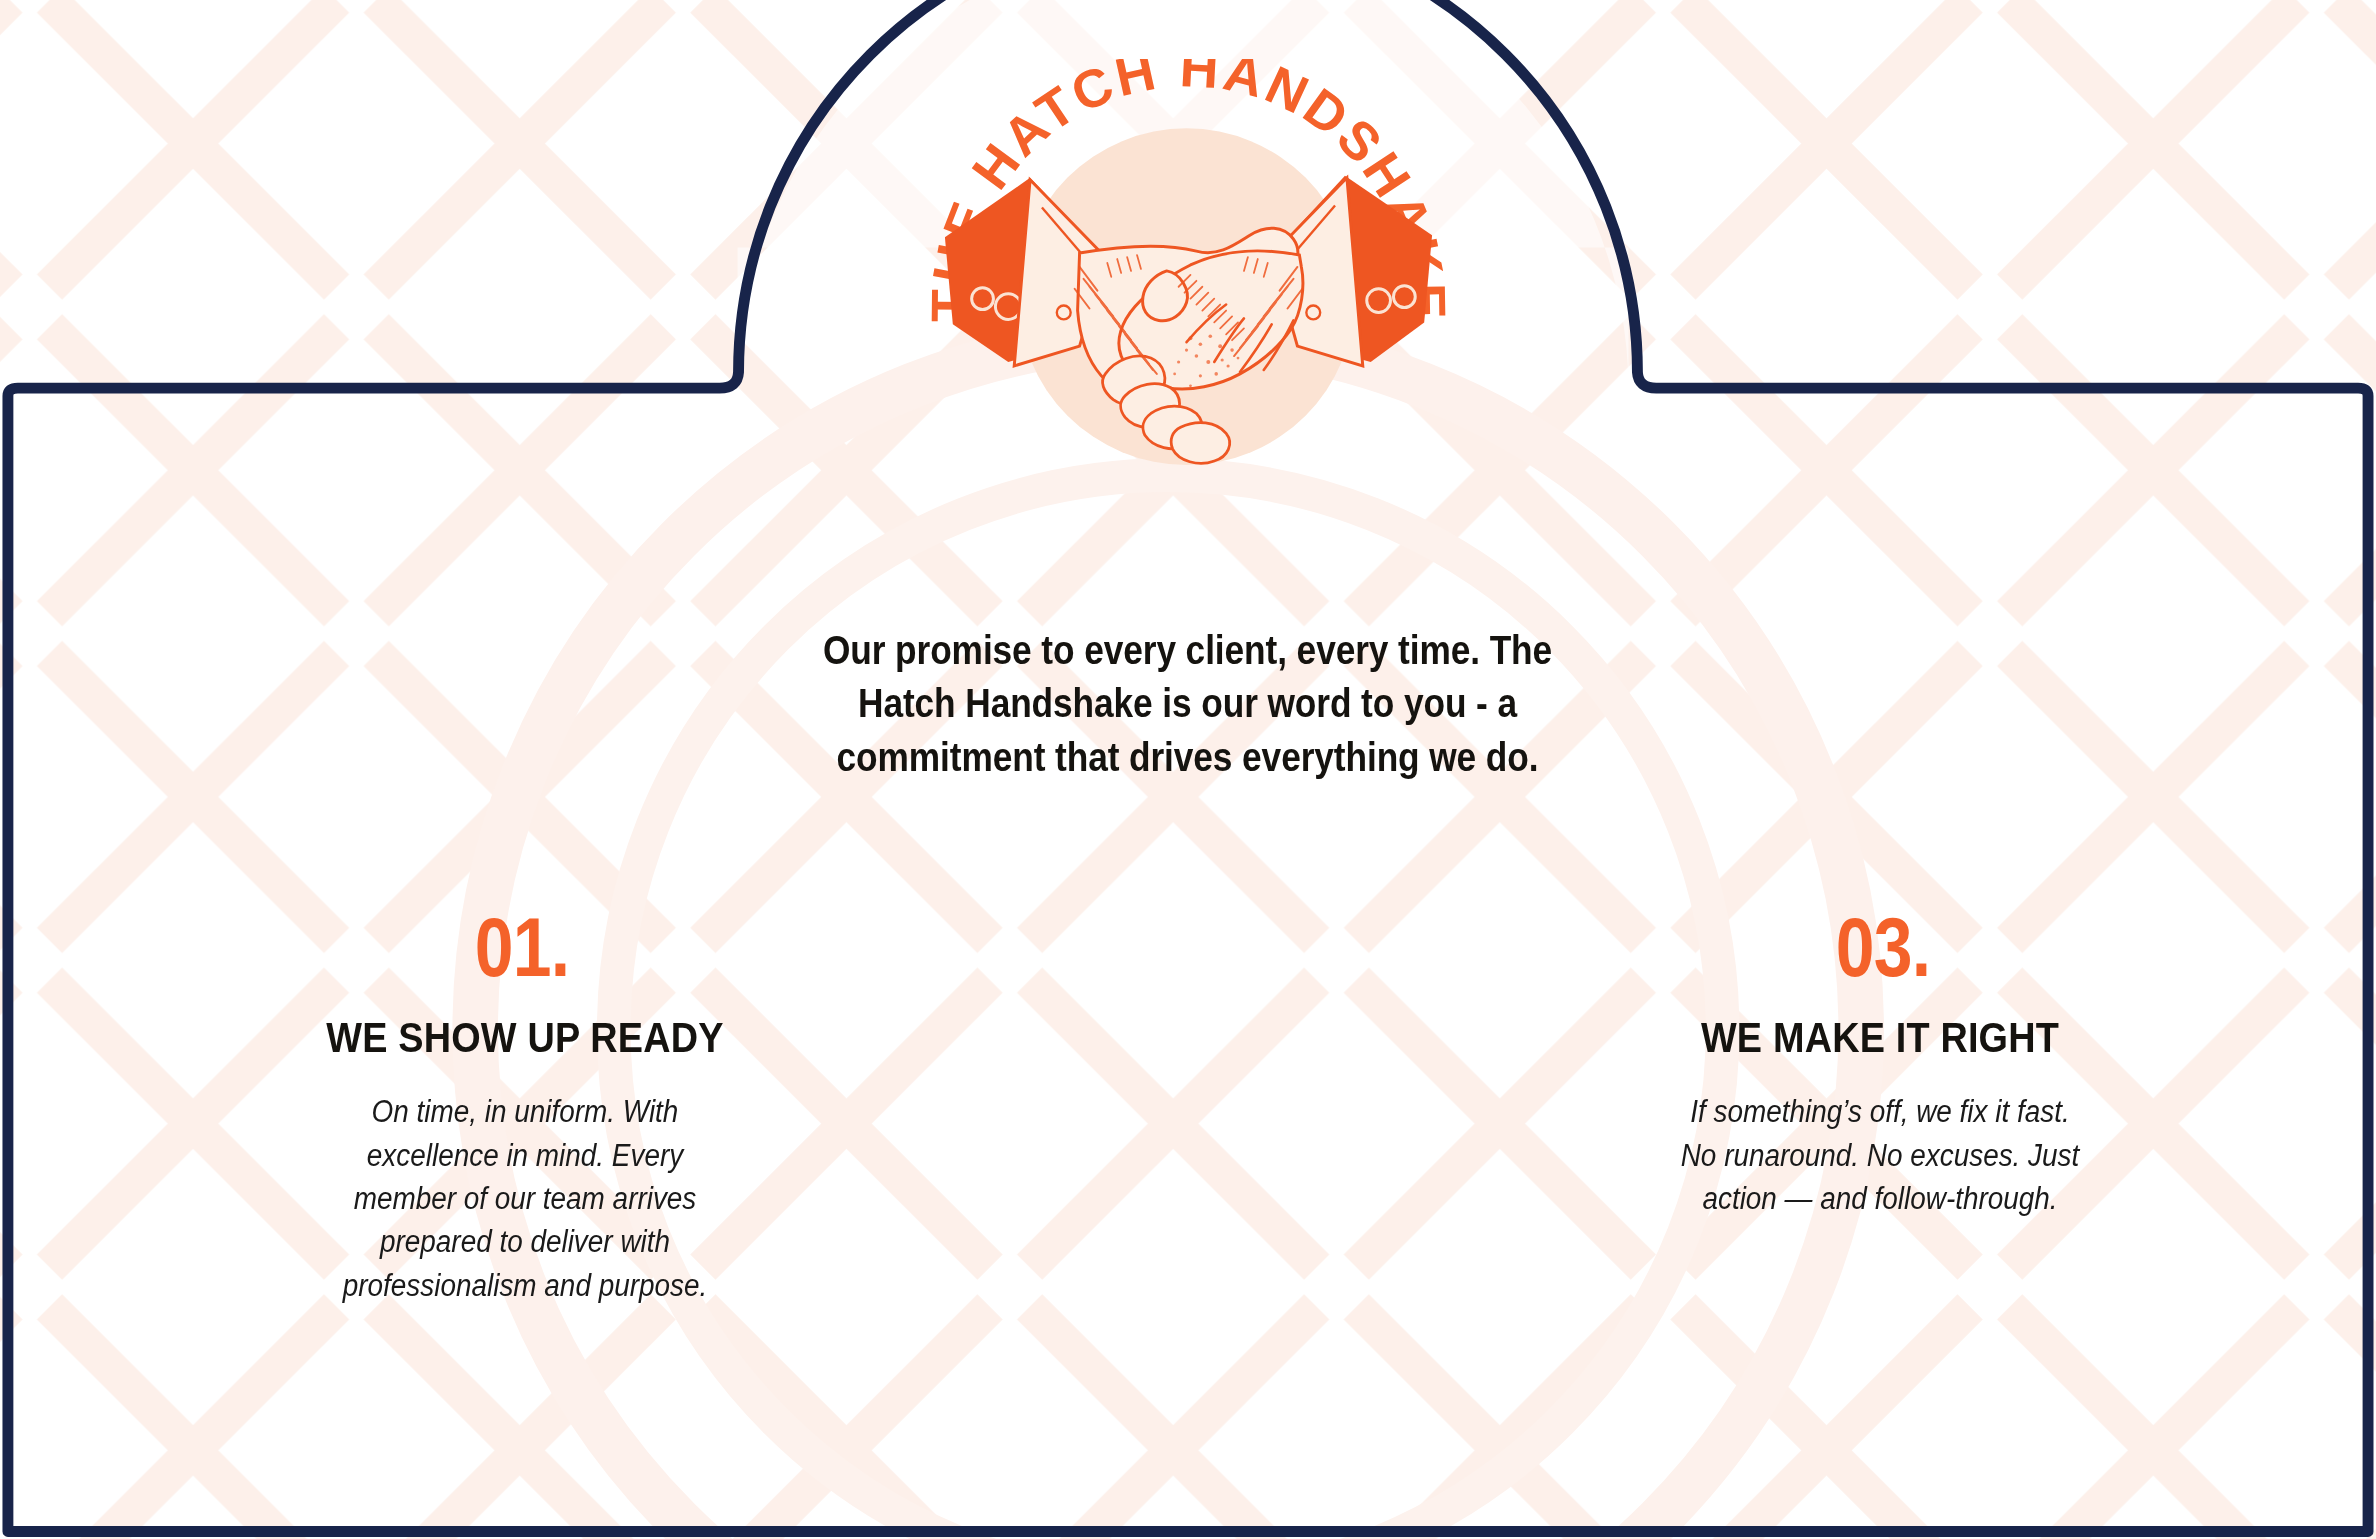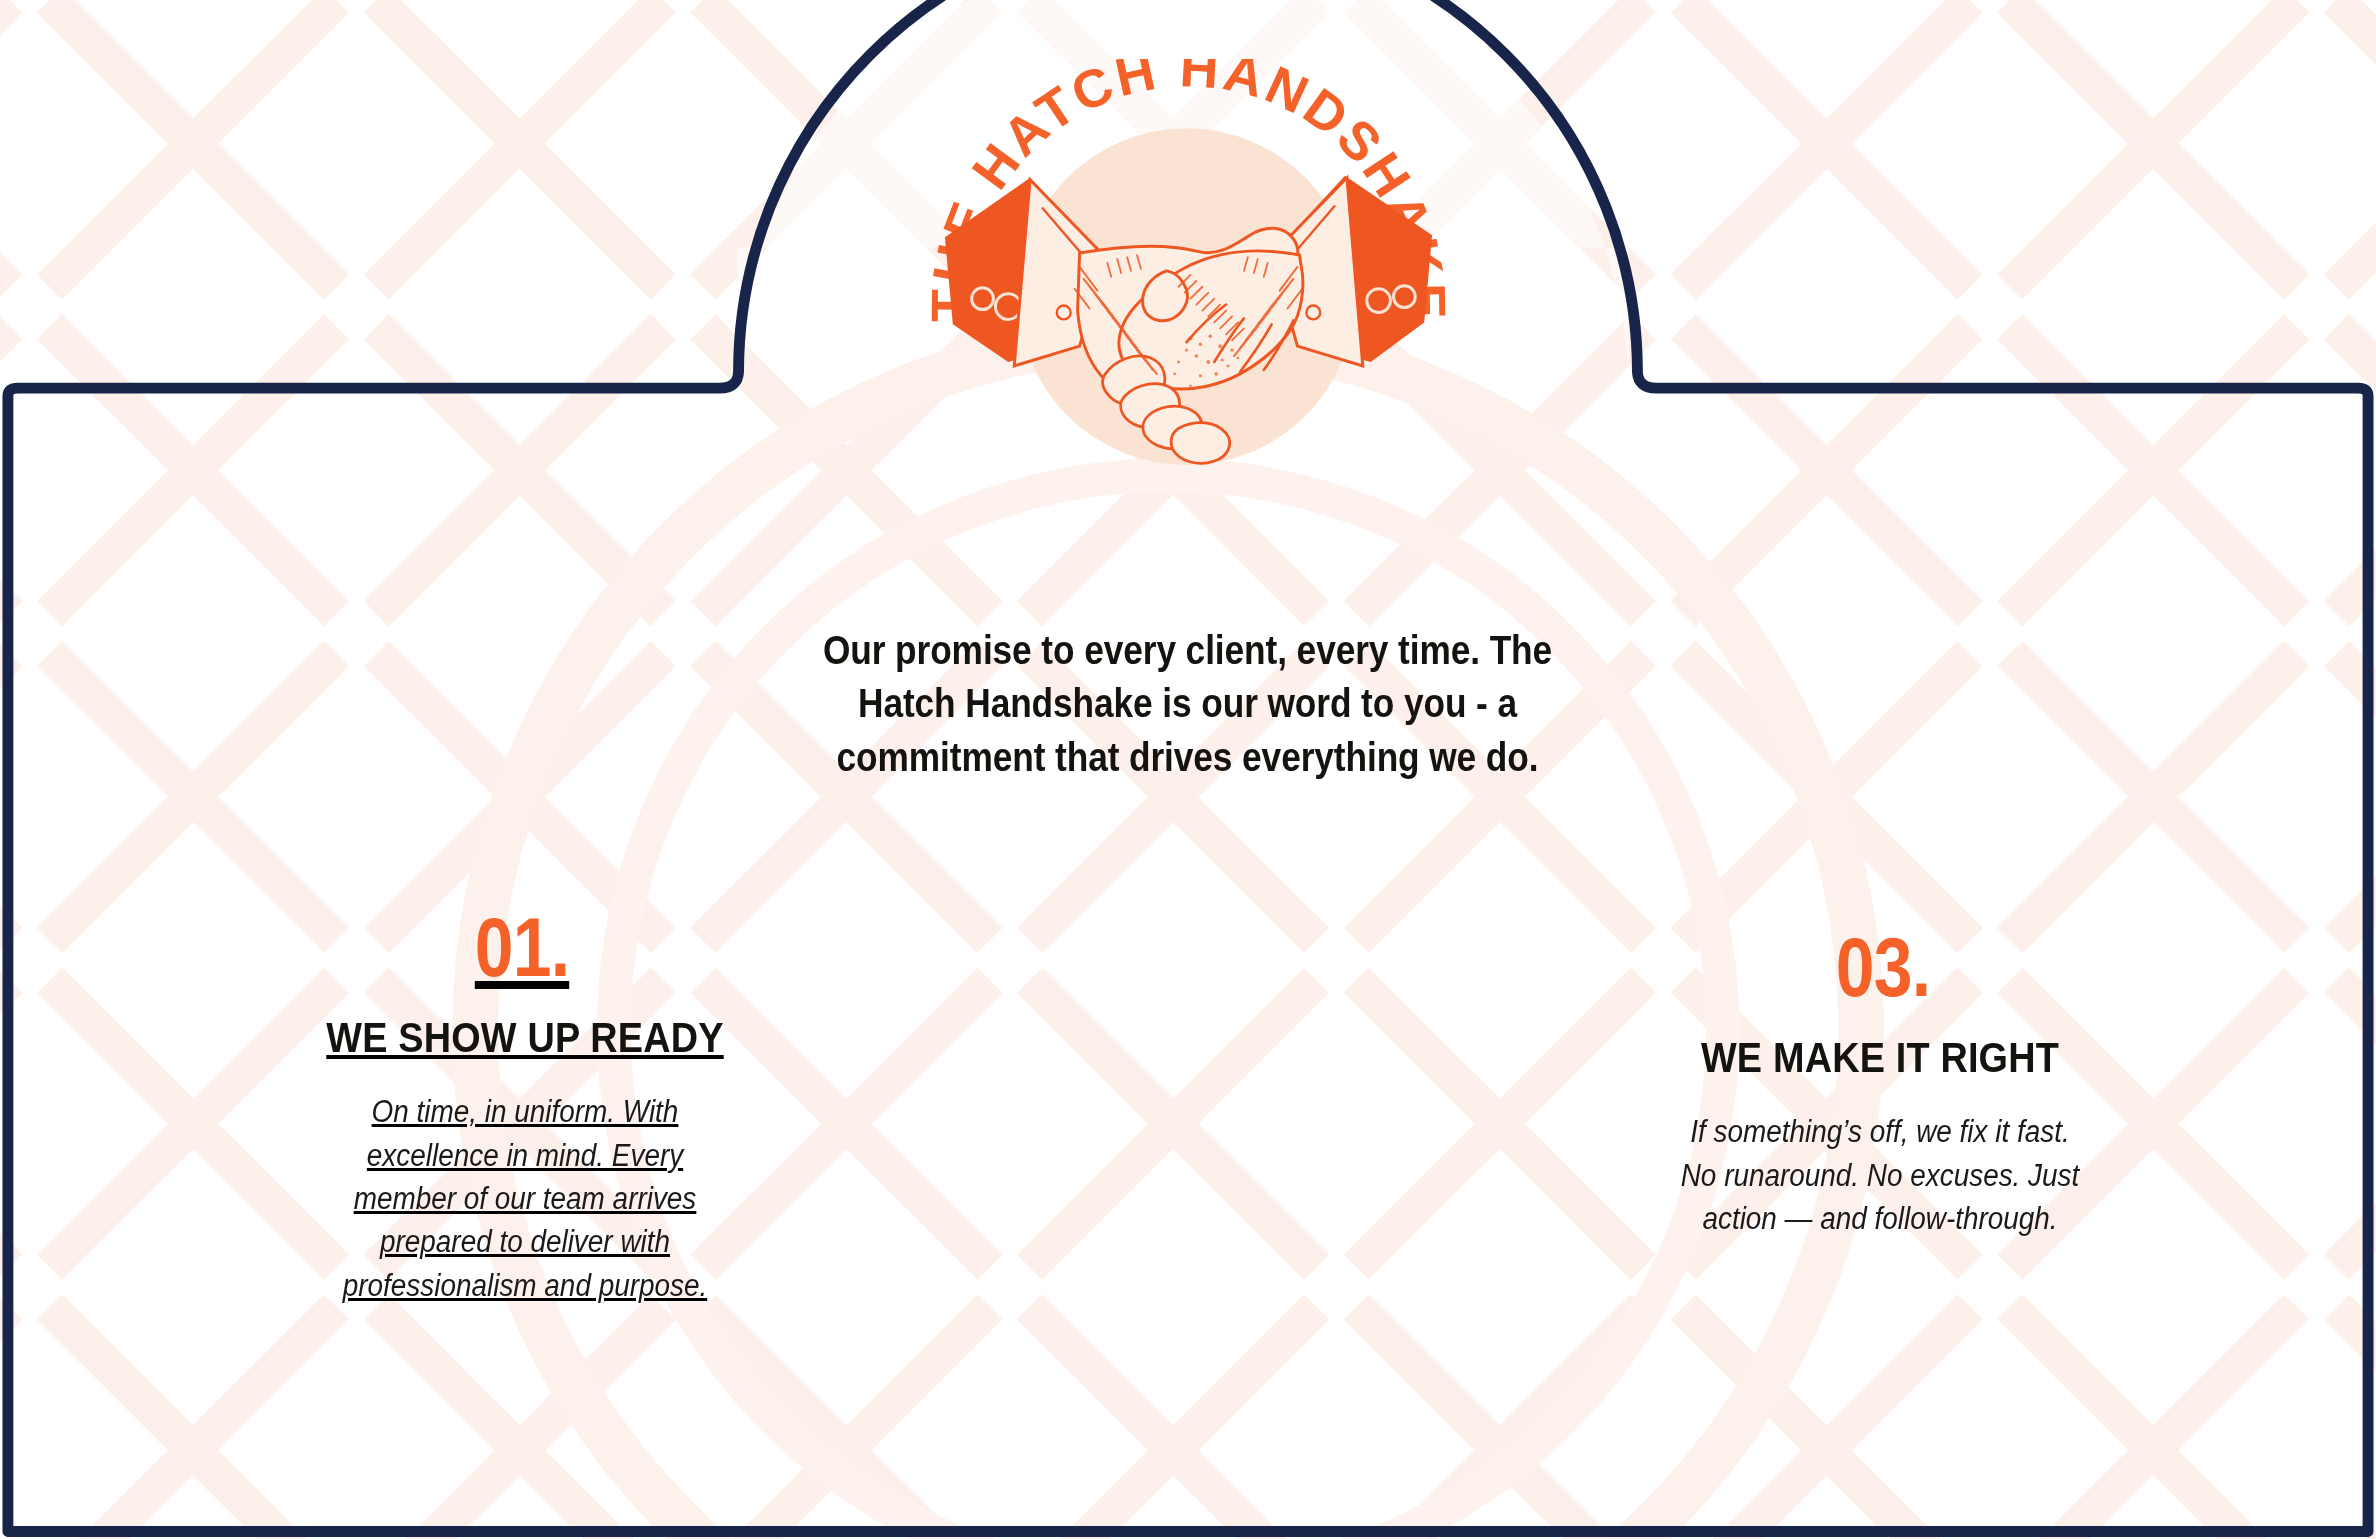--- a/index.html
+++ b/index.html
@@ -102,24 +102,24 @@
   }
   .col-body {
     color: #1a1a1a;
     font-family: "Liberation Sans Narrow", "Liberation Sans", sans-serif;
     font-style: italic;
     font-weight: 400;
     font-size: 31px;
     line-height: 1.40;
     transform: scaleX(0.90);
   }
-  .c1 { margin-left: 149px; text-decoration: underline; }
+  .c1 { margin-left: 149px; }
   .c1 .col-body { padding: 0 81px; }
   .c2 .col-body { padding: 0 89px; }
-  .c3 { margin-right: 119px; margin-top: 20px; }
+  .c3 { margin-right: 119px; }
   .c3 .col-body { padding: 0 89px; }
   .c1 .col-num { margin-left: -6px; }
   .c3 .col-num { margin-left: 6px; }
 </style>
 </head>
 <body>
 
 <div id="stage">
 
   <svg id="watermark" viewBox="0 0 2400 1555" preserveAspectRatio="none" aria-hidden="true">

